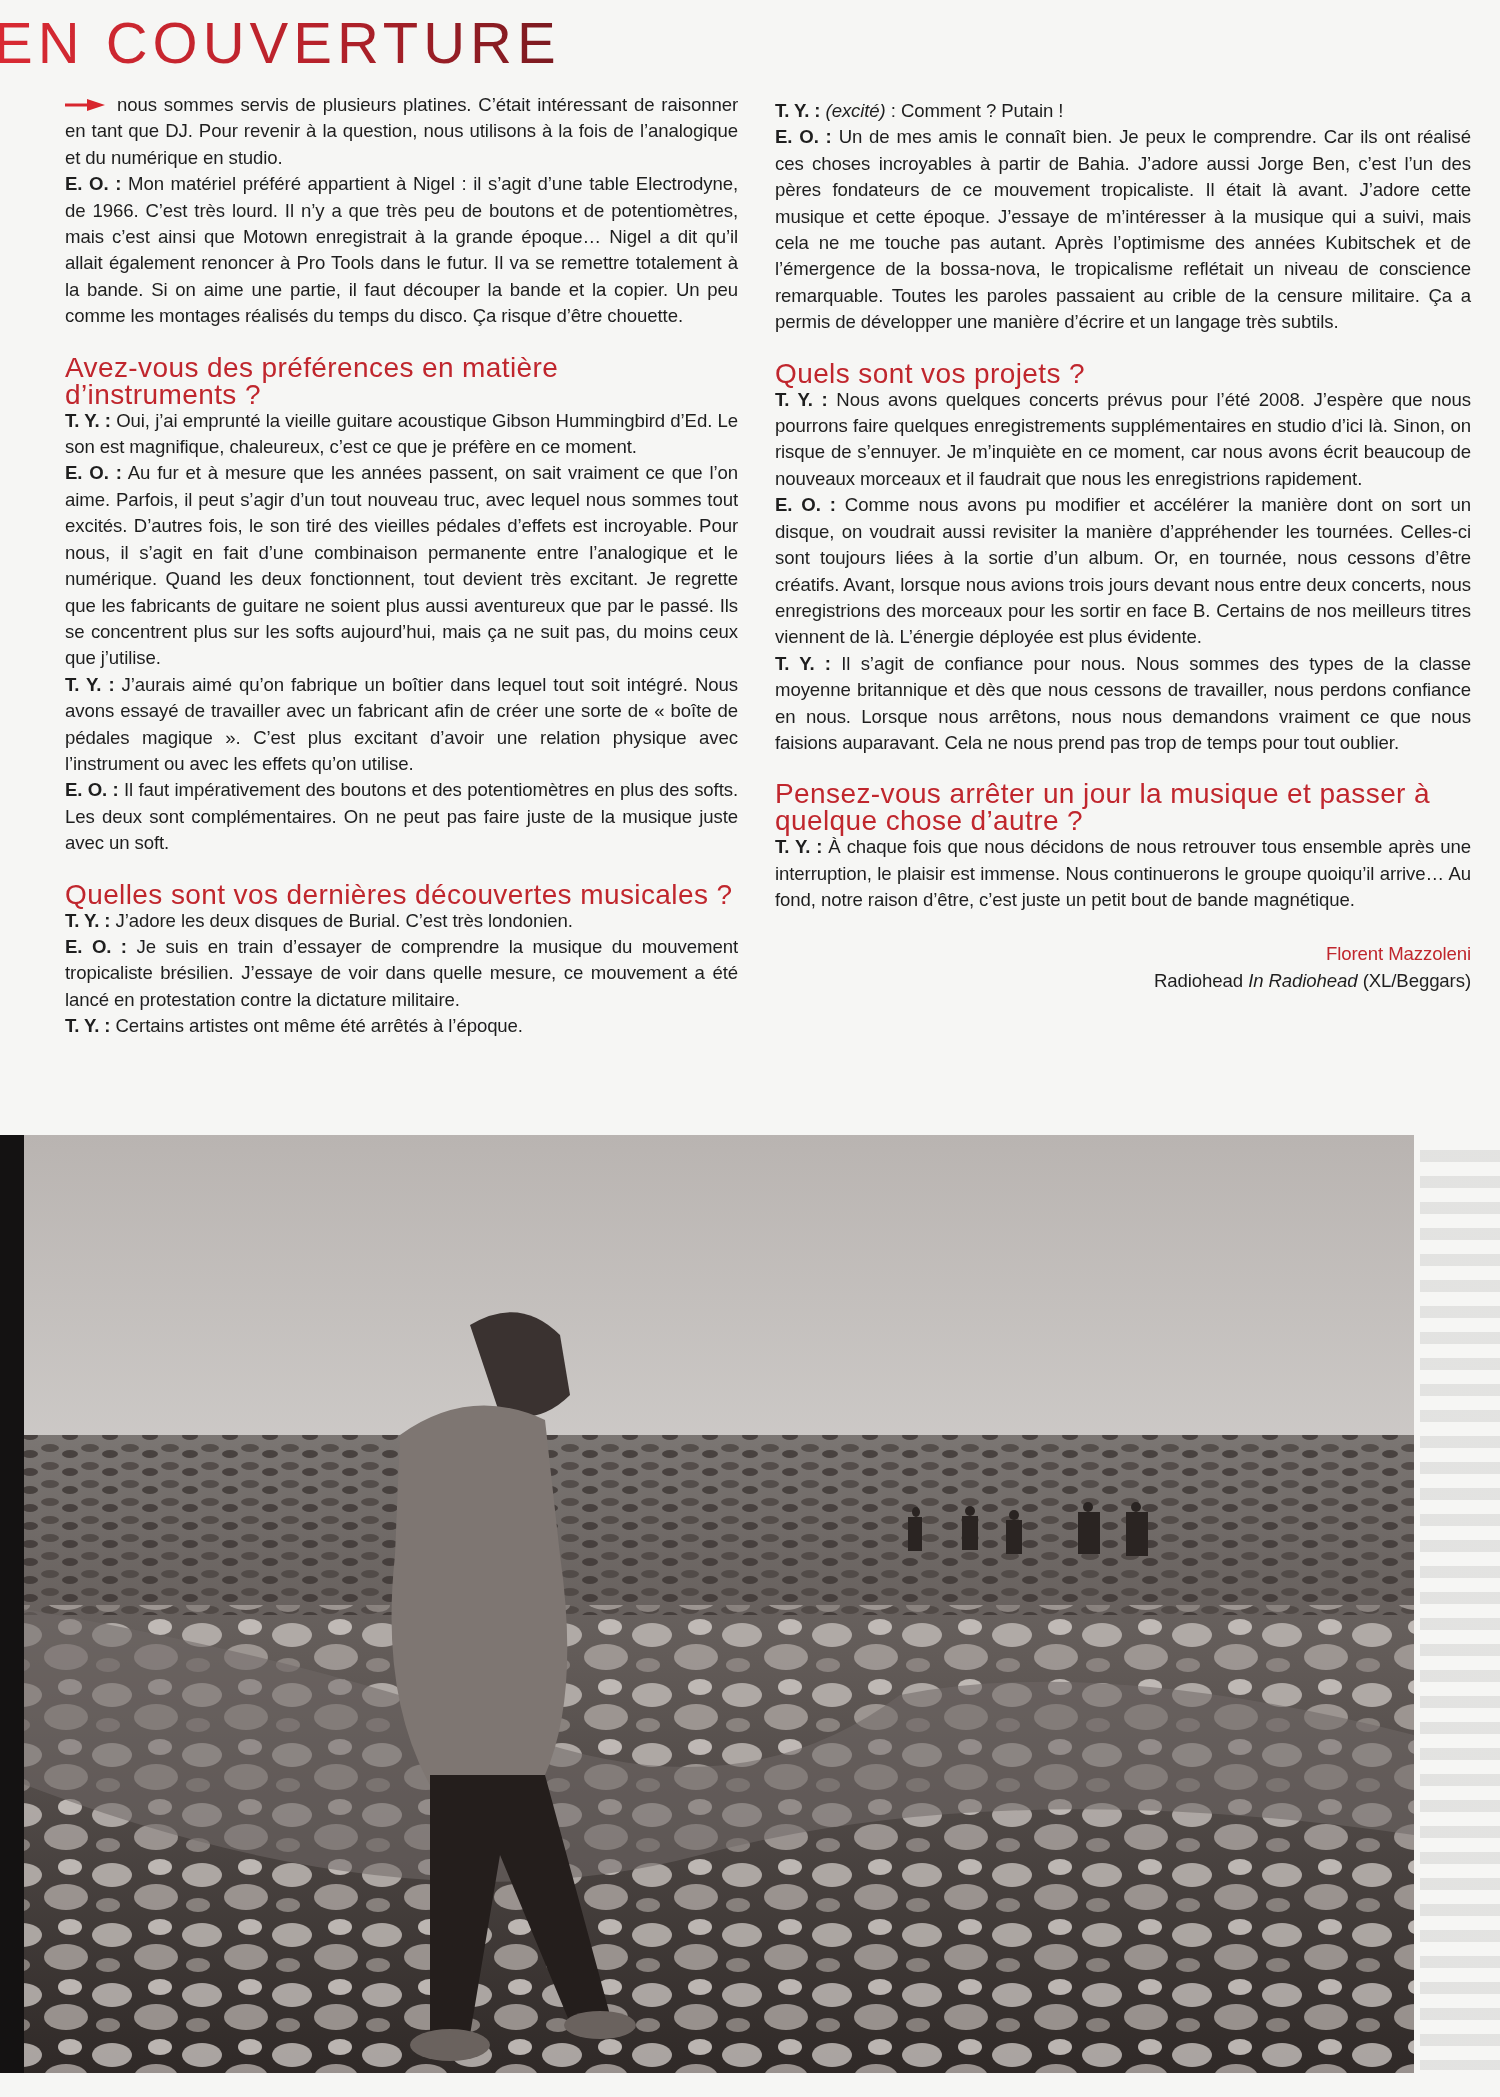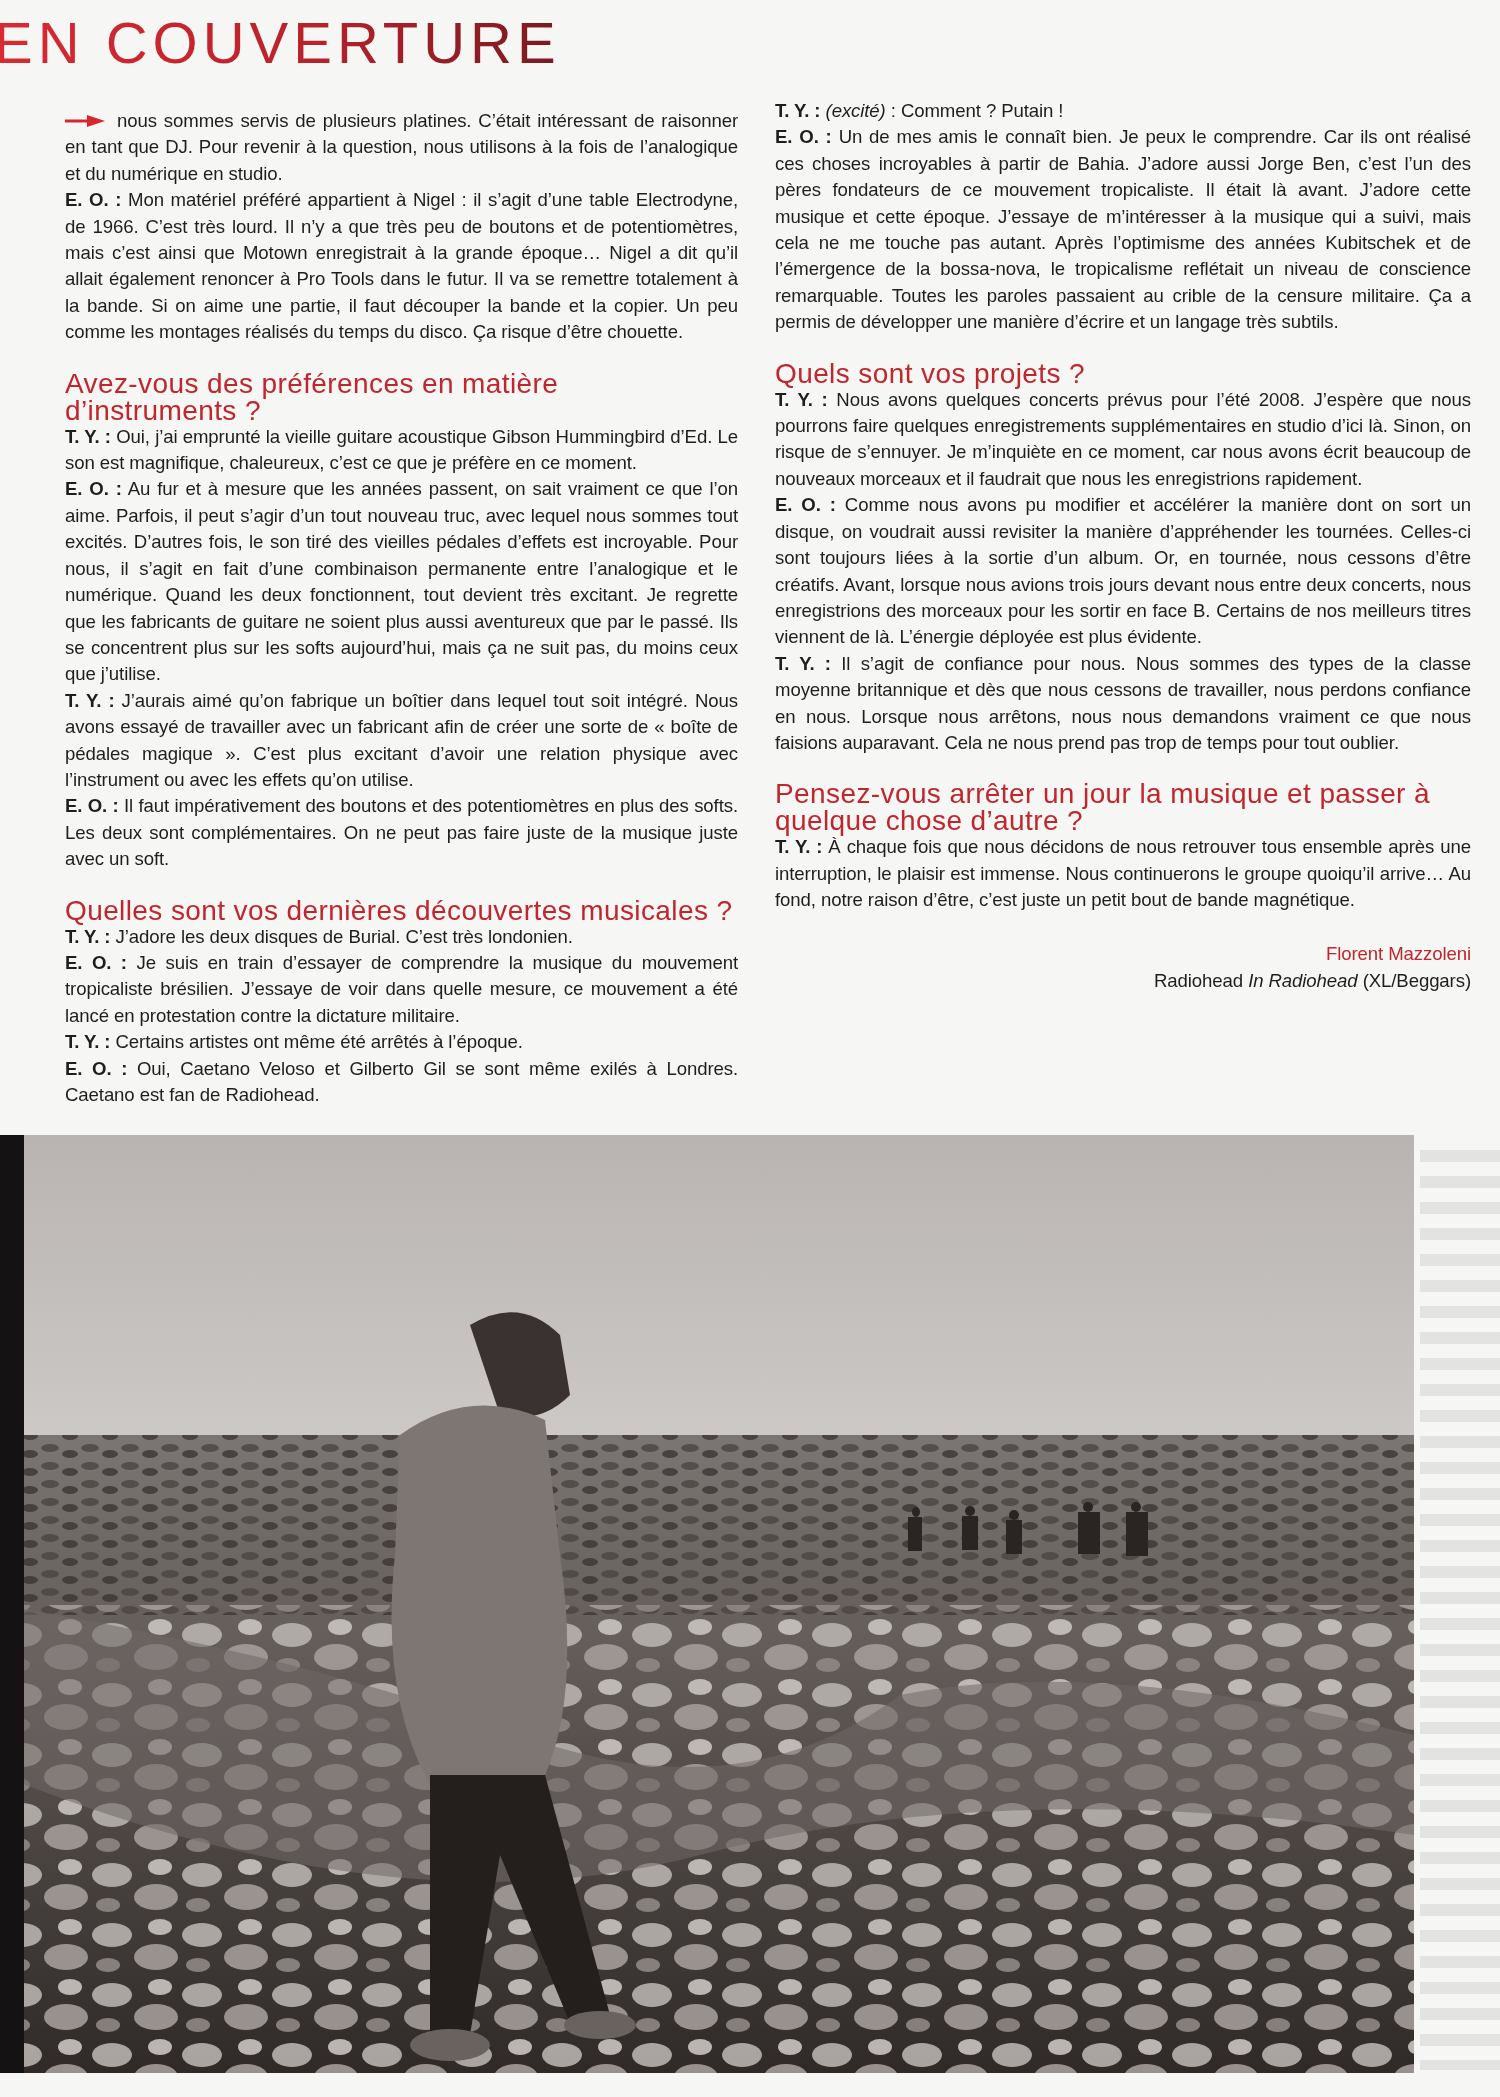--- a/index.html
+++ b/index.html
@@ -11,21 +11,21 @@
   }
   .section-header {
     position:absolute; left:-6px; top:14px;
     font-family:"Liberation Sans", sans-serif;
     font-size:58px; letter-spacing:5px; font-weight:400;
     color:#c4262e; line-height:1;
     background:linear-gradient(90deg,#d92a33 0%,#b9222b 55%,#7a1a20 100%);
     -webkit-background-clip:text; background-clip:text; -webkit-text-fill-color:transparent;
   }
   .col {
-    position:absolute; top:108px;
+    position:absolute; top:92px;
     font-size:18.6px; line-height:26.4px; text-align:justify;
     letter-spacing:-0.1px;
   }
   .col.left { left:65px; width:673px; }
   .col.right { left:775px; width:696px; top:98px; }
   .col p { margin:0; }
   .col .q {
     color:#c0262d; font-size:28px; line-height:27px;
     text-align:left; letter-spacing:0.4px;
     margin-top:24px;
@@ -69,21 +69,20 @@
   <p><span class="spk">E. O. :</span> <span>Mon matériel préféré appartient à Nigel : il s’agit d’une table Electrodyne, de 1966. C’est très lourd. Il n’y a que très peu de boutons et de potentiomètres, mais c’est ainsi que Motown enregistrait à la grande époque… Nigel a dit qu’il allait également renoncer à Pro Tools dans le futur. Il va se remettre totalement à la bande. Si on aime une partie, il faut découper la bande et la copier. Un peu comme les montages réalisés du temps du disco. Ça risque d’être chouette.</span></p>
   <p class="q">Avez-vous des préférences en matière d’instruments ?</p>
   <p><span class="spk">T. Y. :</span> <span>Oui, j’ai emprunté la vieille guitare acoustique Gibson Hummingbird d’Ed. Le son est magnifique, chaleureux, c’est ce que je préfère en ce moment.</span></p>
   <p><span class="spk">E. O. :</span> <span>Au fur et à mesure que les années passent, on sait vraiment ce que l’on aime. Parfois, il peut s’agir d’un tout nouveau truc, avec lequel nous sommes tout excités. D’autres fois, le son tiré des vieilles pédales d’effets est incroyable. Pour nous, il s’agit en fait d’une combinaison permanente entre l’analogique et le numérique. Quand les deux fonctionnent, tout devient très excitant. Je regrette que les fabricants de guitare ne soient plus aussi aventureux que par le passé. Ils se concentrent plus sur les softs aujourd’hui, mais ça ne suit pas, du moins ceux que j’utilise.</span></p>
   <p><span class="spk">T. Y. :</span> <span>J’aurais aimé qu’on fabrique un boîtier dans lequel tout soit intégré. Nous avons essayé de travailler avec un fabricant afin de créer une sorte de « boîte de pédales magique ». C’est plus excitant d’avoir une relation physique avec l’instrument ou avec les effets qu’on utilise.</span></p>
   <p><span class="spk">E. O. :</span> <span>Il faut impérativement des boutons et des potentiomètres en plus des softs. Les deux sont complémentaires. On ne peut pas faire juste de la musique juste avec un soft.</span></p>
   <p class="q">Quelles sont vos dernières découvertes musicales ?</p>
   <p><span class="spk">T. Y. :</span> <span>J’adore les deux disques de Burial. C’est très londonien.</span></p>
   <p><span class="spk">E. O. :</span> <span>Je suis en train d’essayer de comprendre la musique du mouvement tropicaliste brésilien. J’essaye de voir dans quelle mesure, ce mouvement a été lancé en protestation contre la dictature militaire.</span></p>
   <p><span class="spk">T. Y. :</span> <span>Certains artistes ont même été arrêtés à l’époque.</span></p>
-  <p><span class="spk">E. O. :</span> <span>Oui, Caetano Veloso et Gilberto Gil se sont même exilés à Londres. Caetano est fan de Radiohead.</span></p>
 </div>
 
 <div class="col right">
   <p><span class="spk">T. Y. :</span> <em>(excité)</em><span> : Comment ? Putain !</span></p>
   <p><span class="spk">E. O. :</span> <span>Un de mes amis le connaît bien. Je peux le comprendre. Car ils ont réalisé ces choses incroyables à partir de Bahia. J’adore aussi Jorge Ben, c’est l’un des pères fondateurs de ce mouvement tropicaliste. Il était là avant. J’adore cette musique et cette époque. J’essaye de m’intéresser à la musique qui a suivi, mais cela ne me touche pas autant. Après l’optimisme des années Kubitschek et de l’émergence de la bossa-nova, le tropicalisme reflétait un niveau de conscience remarquable. Toutes les paroles passaient au crible de la censure militaire. Ça a permis de développer une manière d’écrire et un langage très subtils.</span></p>
   <p class="q">Quels sont vos projets ?</p>
   <p><span class="spk">T. Y. :</span> <span>Nous avons quelques concerts prévus pour l’été 2008. J’espère que nous pourrons faire quelques enregistrements supplémentaires en studio d’ici là. Sinon, on risque de s’ennuyer. Je m’inquiète en ce moment, car nous avons écrit beaucoup de nouveaux morceaux et il faudrait que nous les enregistrions rapidement.</span></p>
   <p><span class="spk">E. O. :</span> <span>Comme nous avons pu modifier et accélérer la manière dont on sort un disque, on voudrait aussi revisiter la manière d’appréhender les tournées. Celles-ci sont toujours liées à la sortie d’un album. Or, en tournée, nous cessons d’être créatifs. Avant, lorsque nous avions trois jours devant nous entre deux concerts, nous enregistrions des morceaux pour les sortir en face B. Certains de nos meilleurs titres viennent de là. L’énergie déployée est plus évidente.</span></p>
   <p><span class="spk">T. Y. :</span> <span>Il s’agit de confiance pour nous. Nous sommes des types de la classe moyenne britannique et dès que nous cessons de travailler, nous perdons confiance en nous. Lorsque nous arrêtons, nous nous demandons vraiment ce que nous faisions auparavant. Cela ne nous prend pas trop de temps pour tout oublier.</span></p>
   <p class="q">Pensez-vous arrêter un jour la musique et passer à quelque chose d’autre ?</p>

